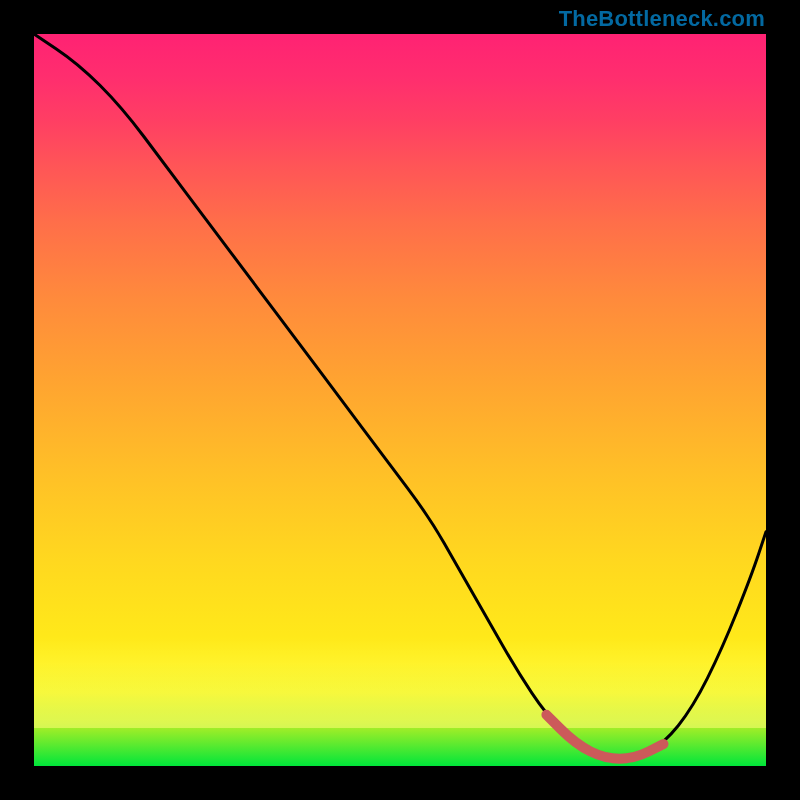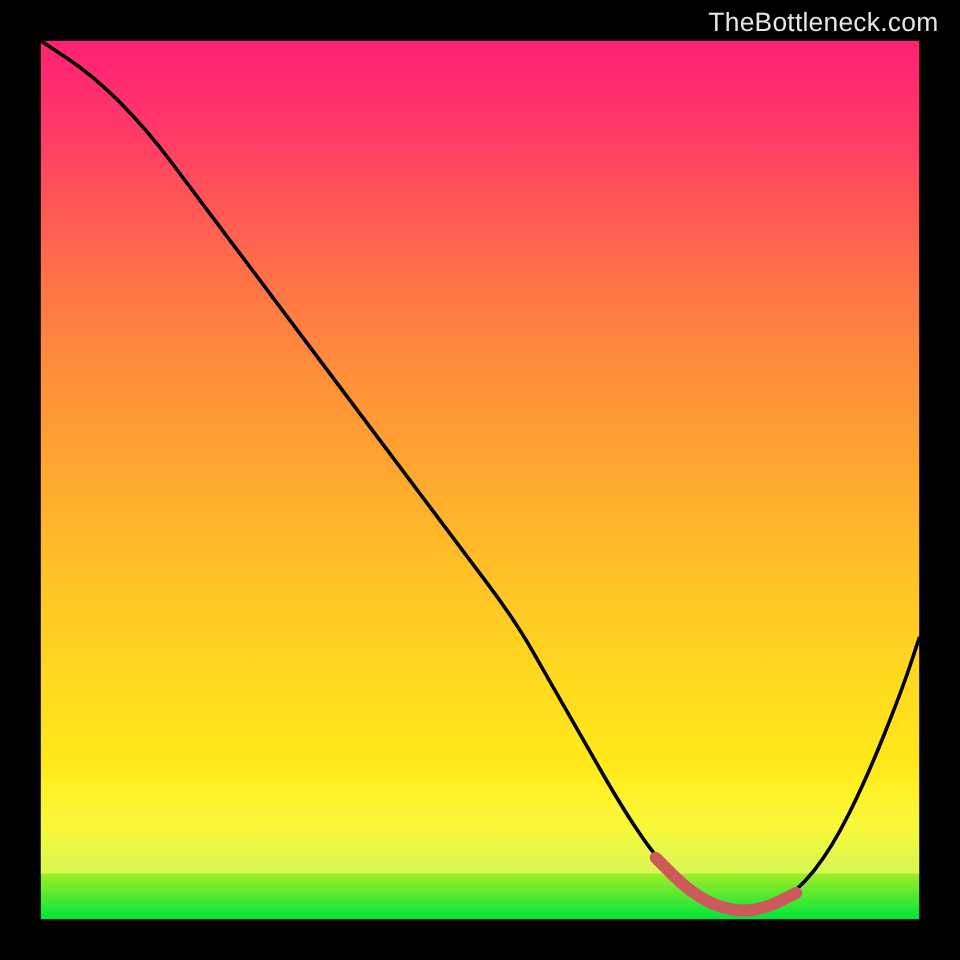--- a/index.html
+++ b/index.html
@@ -52,24 +52,24 @@
     height: 90px;
     background: linear-gradient(to top,
       rgba(255,255,120,0.55) 0%,
       rgba(255,255,120,0.25) 60%,
       rgba(255,255,120,0.0) 100%);
     pointer-events: none;
   }
   .watermark {
     position: absolute;
     top: 6px;
-    right: 18px;
-    color: #e5e5e5;
+    right: 35px;
+    color: #0369a1;
     font-size: 22px;
-    font-weight: 400;
+    font-weight: 700;
     letter-spacing: 0.2px;
     user-select: none;
   }
   svg.curve {
     position: absolute;
     left: 0;
     top: 0;
     width: 732px;
     height: 732px;
     overflow: visible;

